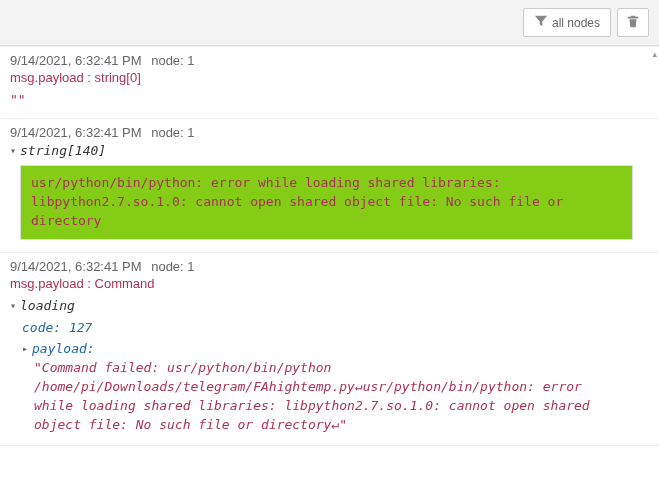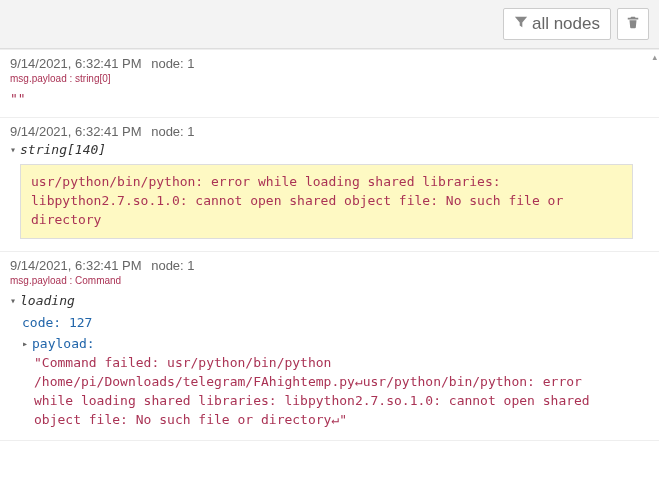--- a/index.html
+++ b/index.html
@@ -23,21 +23,21 @@
     background: #f3f3f3;
   }
   .btn {
     display: inline-flex;
     align-items: center;
     gap: 4px;
     border: 1px solid #ccc;
     background: #fff;
     color: #666;
     padding: 5px 10px;
-    font-size: 17px;
+    font-size: 12px;
     cursor: pointer;
     border-radius: 2px;
     line-height: 1.2;
   }
   .btn-icon-only {
     padding: 5px 8px;
   }
   .btn svg { width: 14px; height: 14px; fill: #888; }
   .scroll-wrap {
     height: calc(500px - 44px);
@@ -55,21 +55,21 @@
     background: #fff;
   }
   .msg-header {
     color: #666;
     margin-bottom: 2px;
   }
   .msg-header .ts { color: #666; }
   .msg-header .node { color: #666; margin-left: 6px; }
   .topic {
     color: #a35;
-    font-size: 10px;
+    font-size: 13px;
     margin-bottom: 6px;
   }
   .mono {
     font-family: "Lucida Console", Menlo, Monaco, Consolas, monospace;
     font-size: 13px;
     line-height: 1.45;
   }
   .string-val {
     color: #a35;
   }
@@ -85,28 +85,28 @@
     font-size: 10px;
     color: #666;
     transform: translateY(-1px);
   }
   .caret.open::before {
     content: "▾";
   }
   .type-label { font-style: italic; color: #333; }
   .pre-box {
     border: 1px solid #ddd;
-    background: #fef9c3;
+    background: #84cc16;
     margin: 4px 0 4px 10px;
     padding: 8px 10px;
     color: #a35;
     white-space: normal;
     word-break: break-word;
   }
-  .obj-block { margin: 4px 8px 0 10px; }
+  .obj-block { margin: 4px 8px 0 10px; font-style: italic; }
   .obj-row { margin: 2px 0 2px 2px; }
   .key { color: #26a; }
   .num { color: #26a; }
   .str { color: #a35; }
   .indent { margin-left: 12px; }
   
   .scroll-wrap::-webkit-scrollbar { width: 10px; }
   .scroll-wrap::-webkit-scrollbar-thumb { background: #ccc; border-radius: 4px; }
   .scroll-wrap::-webkit-scrollbar-track { background: #f3f3f3; }
   .scroll-tri {

